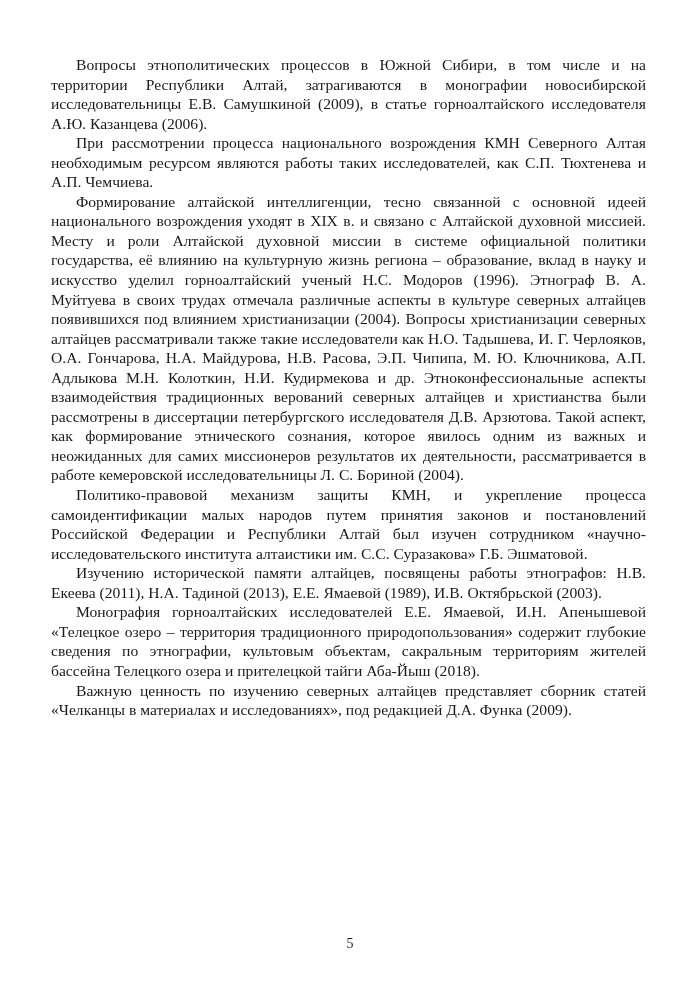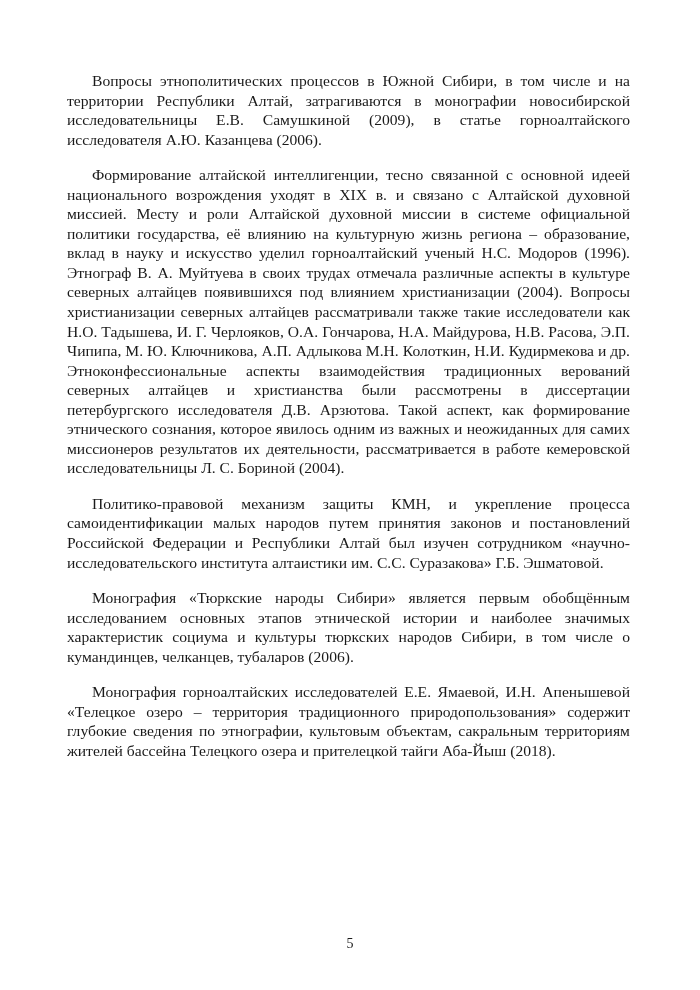--- a/index.html
+++ b/index.html
@@ -8,40 +8,42 @@
     position: absolute;
     left: 51px;
     top: 55px;
     width: 595px;
     font-family: "Liberation Serif", serif;
     font-size: 15.6px;
     line-height: 19.55px;
     color: #1a1a1a;
   }
   .page p {
-    margin: 16px;
+    margin: 0;
     text-indent: 25px;
     text-align: justify;
     hyphens: none;
   }
   .page-number {
     position: absolute;
     left: 0;
     width: 700px;
     top: 936px;
     text-align: center;
     font-family: "Liberation Serif", serif;
     font-size: 14px;
     color: #1a1a1a;
   }
 </style>
 </head>
 <body>
 
 <div class="page">
   <p>Вопросы этнополитических процессов в Южной Сибири, в том числе и на территории Республики Алтай, затрагиваются в монографии новосибирской исследовательницы Е.В. Самушкиной (2009), в статье горноалтайского исследователя А.Ю. Казанцева (2006).</p>
+  <p>При рассмотрении процесса национального возрождения КМН Северного Алтая необходимым ресурсом являются работы таких исследователей, как С.П. Тюхтенева и А.П. Чемчиева.</p>
   <p>Формирование алтайской интеллигенции, тесно связанной с основной идеей национального возрождения уходят в XIX в. и связано с Алтайской духовной миссией. Месту и роли Алтайской духовной миссии в системе официальной политики государства, её влиянию на культурную жизнь региона – образование, вклад в науку и искусство уделил горноалтайский ученый Н.С. Модоров (1996). Этнограф В. А.  Муйтуева в своих трудах отмечала различные аспекты в культуре северных алтайцев появившихся под влиянием христианизации (2004). Вопросы христианизации северных алтайцев рассматривали также такие исследователи как Н.О. Тадышева, И. Г.  Черлояков, О.А. Гончарова, Н.А. Майдурова, Н.В. Расова, Э.П. Чипипа, М. Ю.  Ключникова, А.П. Адлыкова М.Н. Колоткин, Н.И. Кудирмекова и др. Этноконфессиональные аспекты взаимодействия традиционных верований северных алтайцев и христианства были рассмотрены в диссертации петербургского исследователя Д.В. Арзютова. Такой аспект, как формирование этнического сознания, которое явилось одним из важных и неожиданных для самих миссионеров результатов их деятельности, рассматривается в работе кемеровской исследовательницы Л. С.  Бориной (2004).</p>
   <p>Политико-правовой механизм защиты КМН, и укрепление процесса самоидентификации малых народов путем принятия законов и постановлений Российской Федерации и Республики Алтай был изучен сотрудником «научно-исследовательского института алтаистики им. С.С. Суразакова» Г.Б. Эшматовой.</p>
-  <p>Монография «Тюркские народы Сибири» является первым обобщённым исследованием основных этапов этнической истории и наиболее значимых характеристик социума и культуры тюркских народов Сибири, в том числе о кумандинцев, челканцев, тубаларов (2006).</p>
+  <p>Изучению исторической памяти алтайцев, посвящены работы этнографов: Н.В. Екеева (2011), Н.А. Тадиной (2013), Е.Е. Ямаевой (1989), И.В. Октябрьской (2003).</p>
   <p>Монография горноалтайских исследователей Е.Е. Ямаевой, И.Н. Апенышевой «Телецкое озеро – территория традиционного природопользования» содержит глубокие сведения по этнографии, культовым объектам, сакральным территориям жителей бассейна Телецкого озера и прителецкой тайги Аба-Йыш (2018).</p>
+  <p>Важную ценность по изучению северных алтайцев представляет сборник статей «Челканцы в материалах и исследованиях», под редакцией Д.А. Функа (2009).</p>
 </div>
 
 <div class="page-number">5</div>
 
 </body></html>

